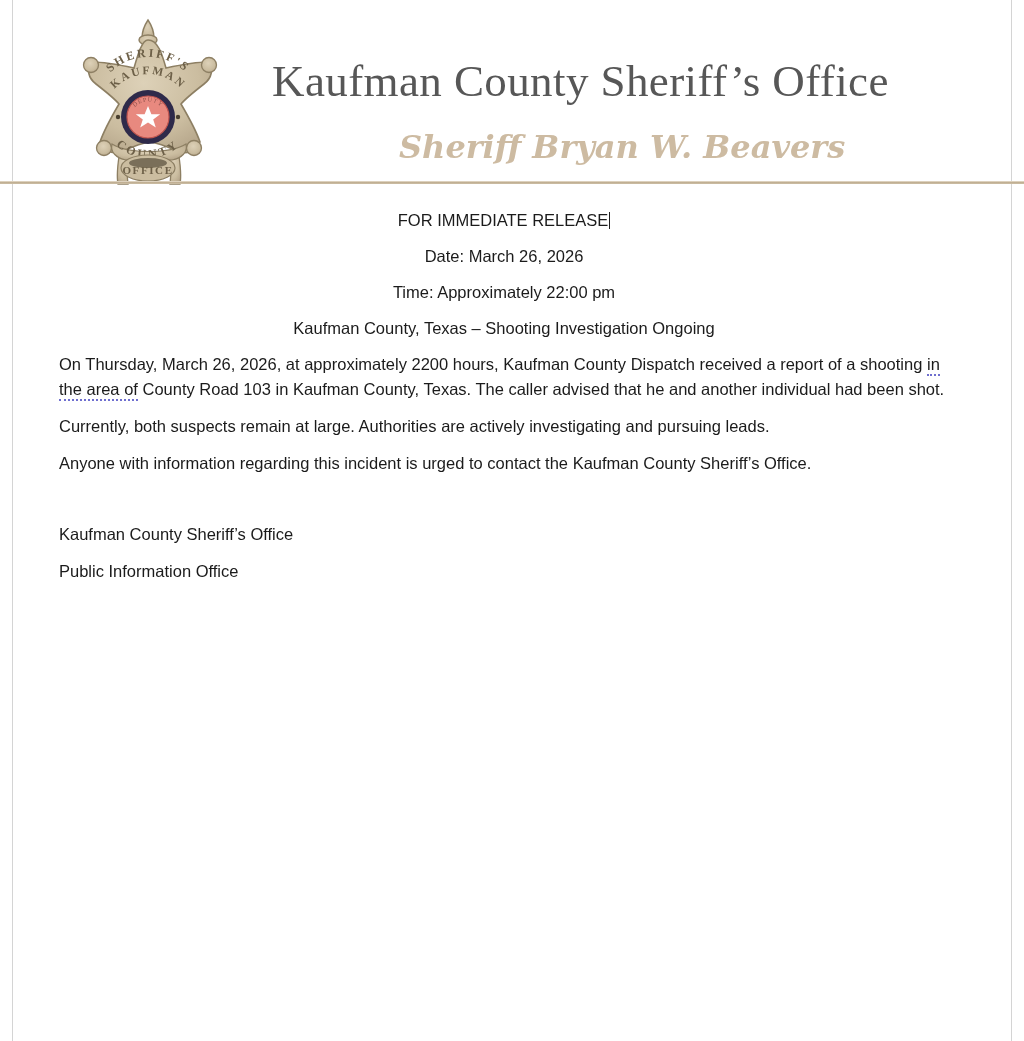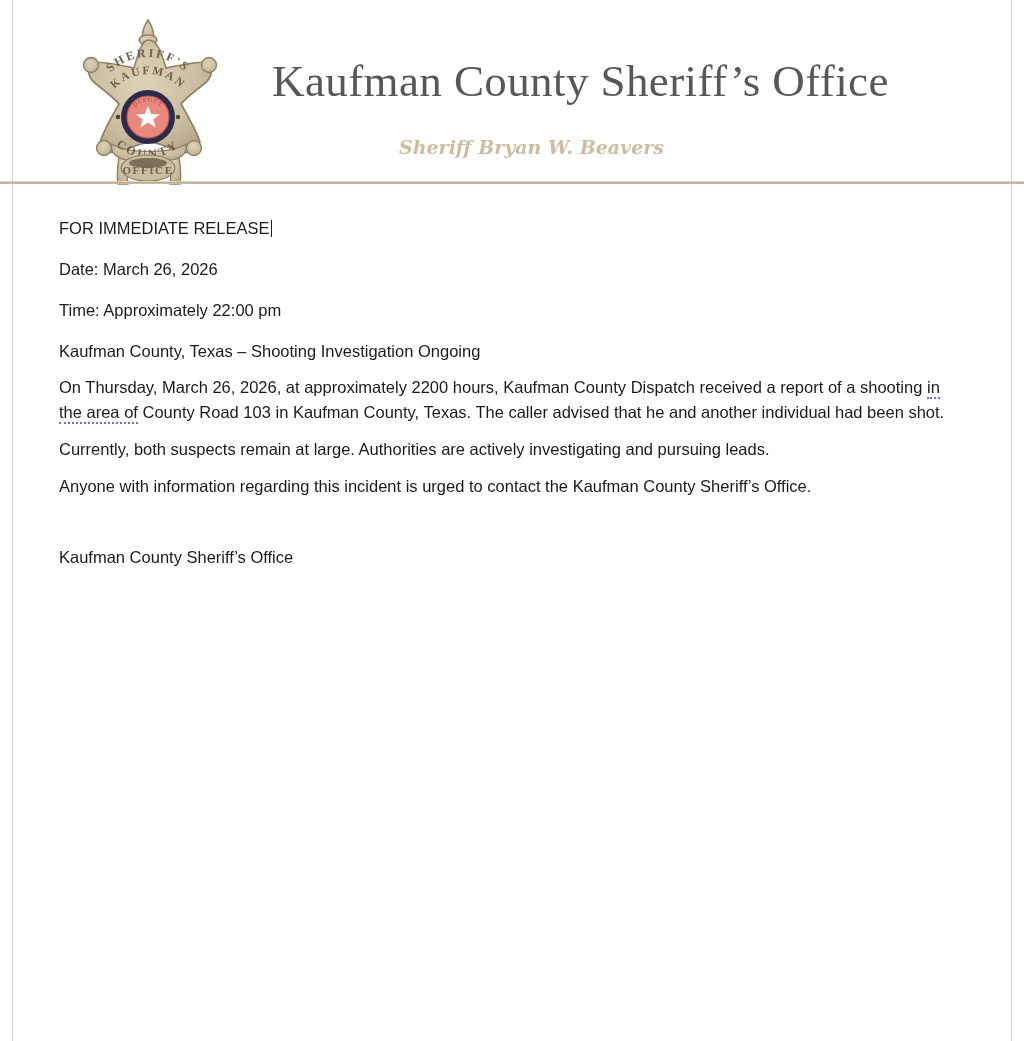--- a/index.html
+++ b/index.html
@@ -77,21 +77,21 @@
     color: #575757;
     white-space: nowrap;
   }
   .org-subtitle {
     position: absolute;
     left: 385px;
     top: 130px;
     font-family: "DejaVu Serif", "Liberation Serif", serif;
     font-style: italic;
     font-weight: bold;
-    font-size: 19px;
+    font-size: 32px;
     line-height: 34px;
     color: #cdbba2;
     white-space: nowrap;
   }
   .letterhead-rule {
     position: absolute;
     left: -14px;
     right: -14px;
     top: 181px;
     height: 3px;
@@ -104,21 +104,21 @@
     left: 45px;
     top: 200px;
     width: 890px;
     color: #1b1b1b;
     font-size: 16.5px;
     line-height: 25px;
   }
   .doc-body p {
     margin: 0 0 12px 0;
   }
-  .line-block p { margin: 16px 0 11px 0; }
+  .line-block p { margin: 8px 0 11px 0; text-align: center; }
 
   .para { margin: 0 0 13px 0; }
 
   .grammar-flag {
     border-bottom: 2px dotted #6f6fcf;
     padding-bottom: 1px;
   }
 
   .caret {
     display: inline-block;
@@ -238,16 +238,17 @@
 
 
 
       <p class="para">Currently, both suspects remain at large. Authorities are actively investigating and pursuing leads.</p>
 
       <p class="para">Anyone with information regarding this incident is urged to contact the Kaufman County Sheriff’s Office.</p>
 
       <div class="sig-gap"></div>
 
       <p class="sig-line">Kaufman County Sheriff’s Office</p>
+      <p class="sig-line">Public Information Office</p>
     </div>
 
   </div>
 </div>
 
 </body></html>

